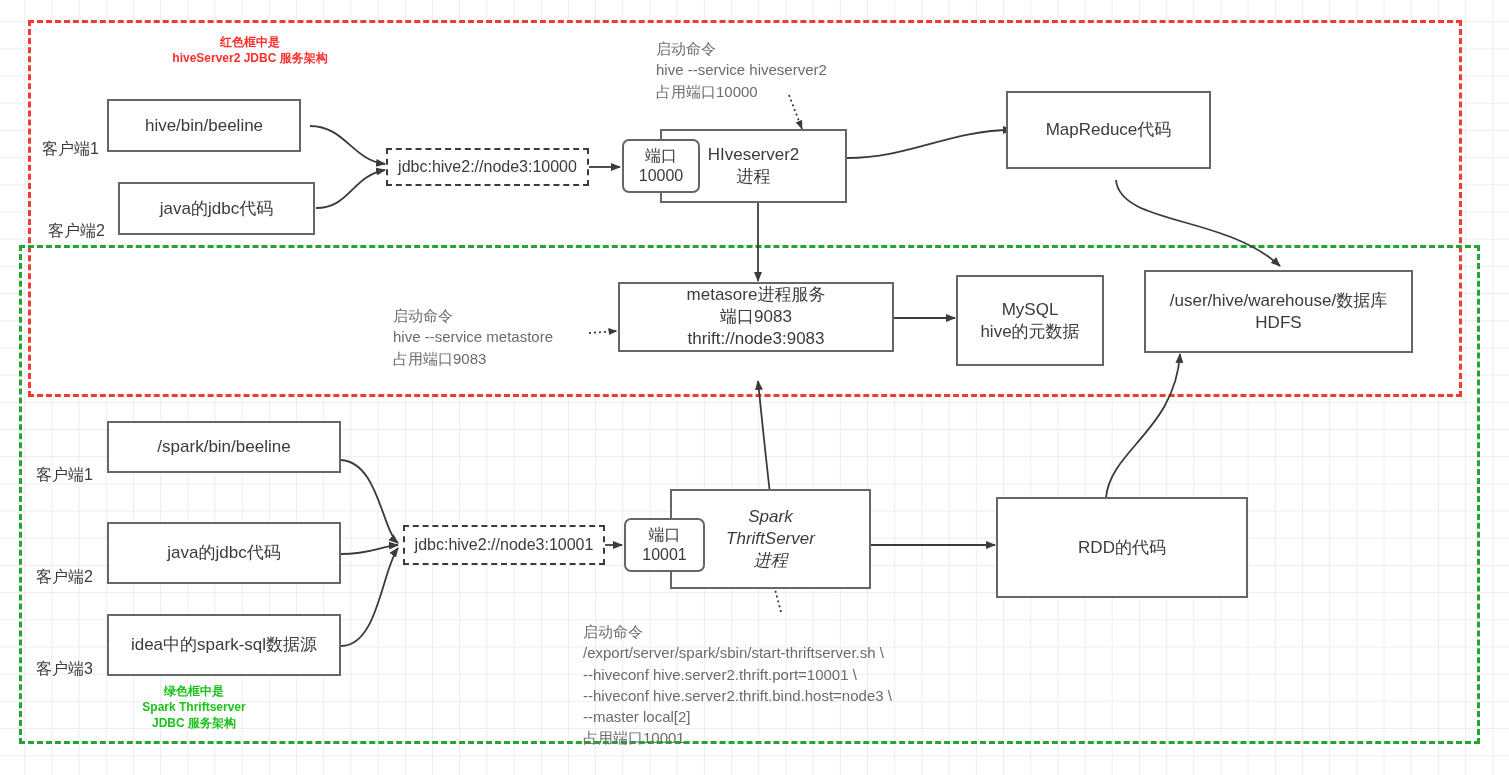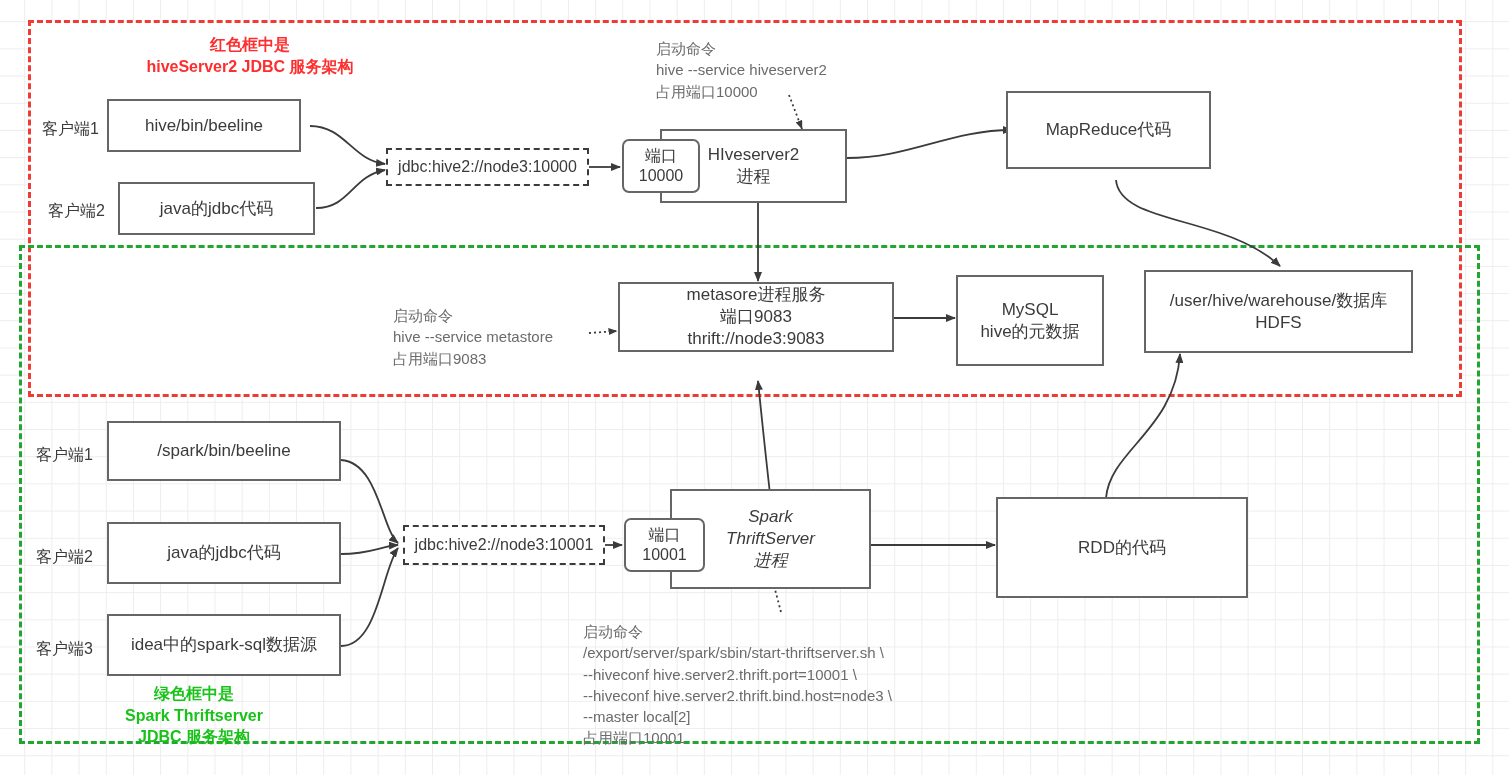--- a/index.html
+++ b/index.html
@@ -31,27 +31,28 @@
     text-align:center;color:#3b3b3b;
     font-size:17px;line-height:1.28;
   }
   .node.dashed{border:2px dashed #3b3b3b;}
   .node.port{border-radius:7px;font-size:16px;}
   .node .nl{display:block;}
 
   .lbl{
     position:absolute;color:#3b3b3b;font-size:16px;line-height:1.4;
     white-space:pre;
+    margin-top:20px;
   }
   .note{
     position:absolute;color:#6b6b6b;font-size:15px;line-height:1.42;
     white-space:pre;
   }
   .legend{
-    position:absolute;text-align:center;font-size:16px;line-height:1.35;
+    position:absolute;text-align:center;font-size:12px;line-height:1.35;
     white-space:pre;font-weight:600;
   }
   .legend-red{color:#ff2d2d;}
   .legend-green{color:#19c219;}
 </style>
 </head>
 <body>
 
 <div id="canvas">
 
@@ -152,21 +153,21 @@
   </div>
 
   <div class="node" style="left:1144px;top:270px;width:269px;height:83px;">
     <span>
       <span class="nl">/user/hive/warehouse/数据库</span>
       <span class="nl">HDFS</span>
     </span>
   </div>
 
   <div class="lbl" style="left:36px;top:444px;">客户端1</div>
-  <div class="node" style="left:107px;top:421px;width:234px;height:60px;">/spark/bin/beeline</div>
+  <div class="node" style="left:107px;top:421px;width:234px;height:52px;">/spark/bin/beeline</div>
 
   <div class="lbl" style="left:36px;top:546px;">客户端2</div>
   <div class="node" style="left:107px;top:522px;width:234px;height:62px;">java的jdbc代码</div>
 
   <div class="lbl" style="left:36px;top:638px;">客户端3</div>
   <div class="node" style="left:107px;top:614px;width:234px;height:62px;">idea中的spark-sql数据源</div>
 
   <div class="node dashed" style="left:403px;top:525px;width:202px;height:40px;font-size:16px;">jdbc:hive2://node3:10001</div>
 
   <div class="node" style="left:670px;top:489px;width:201px;height:100px;font-style:italic;">

